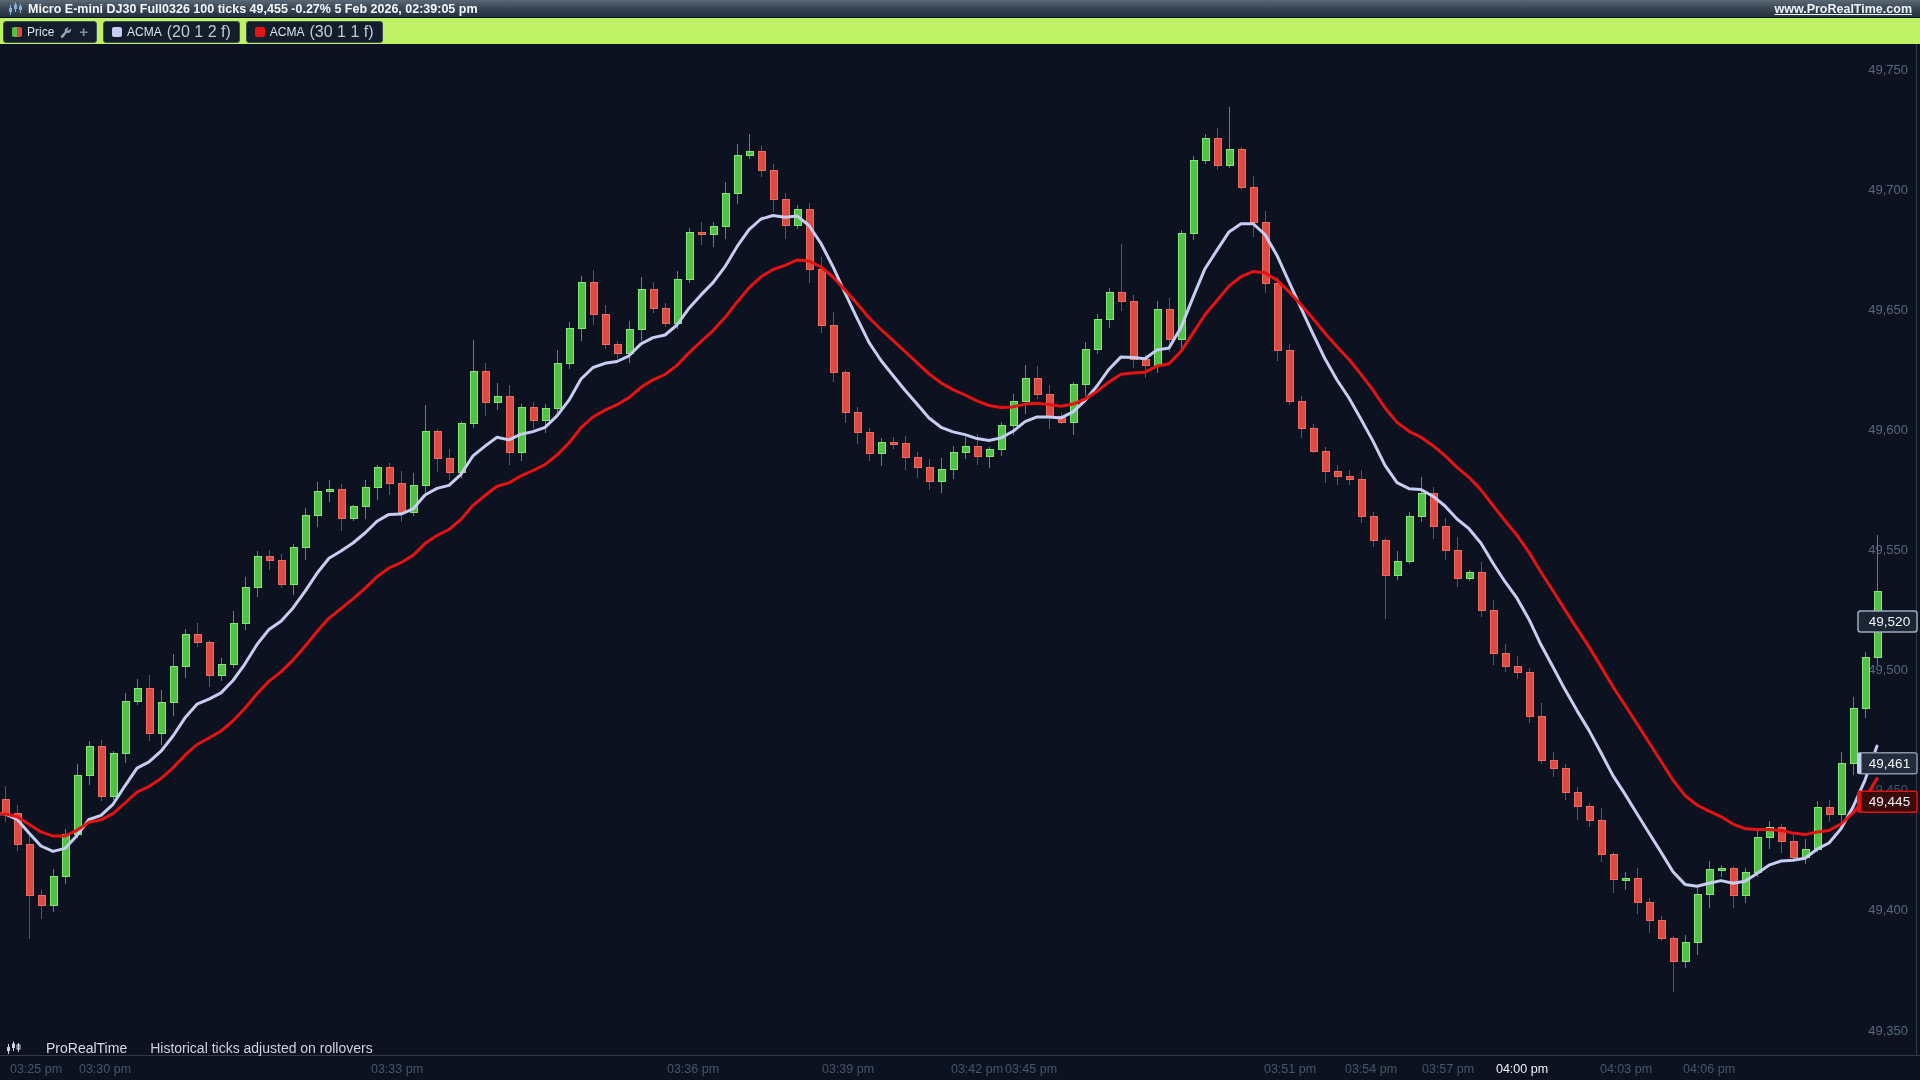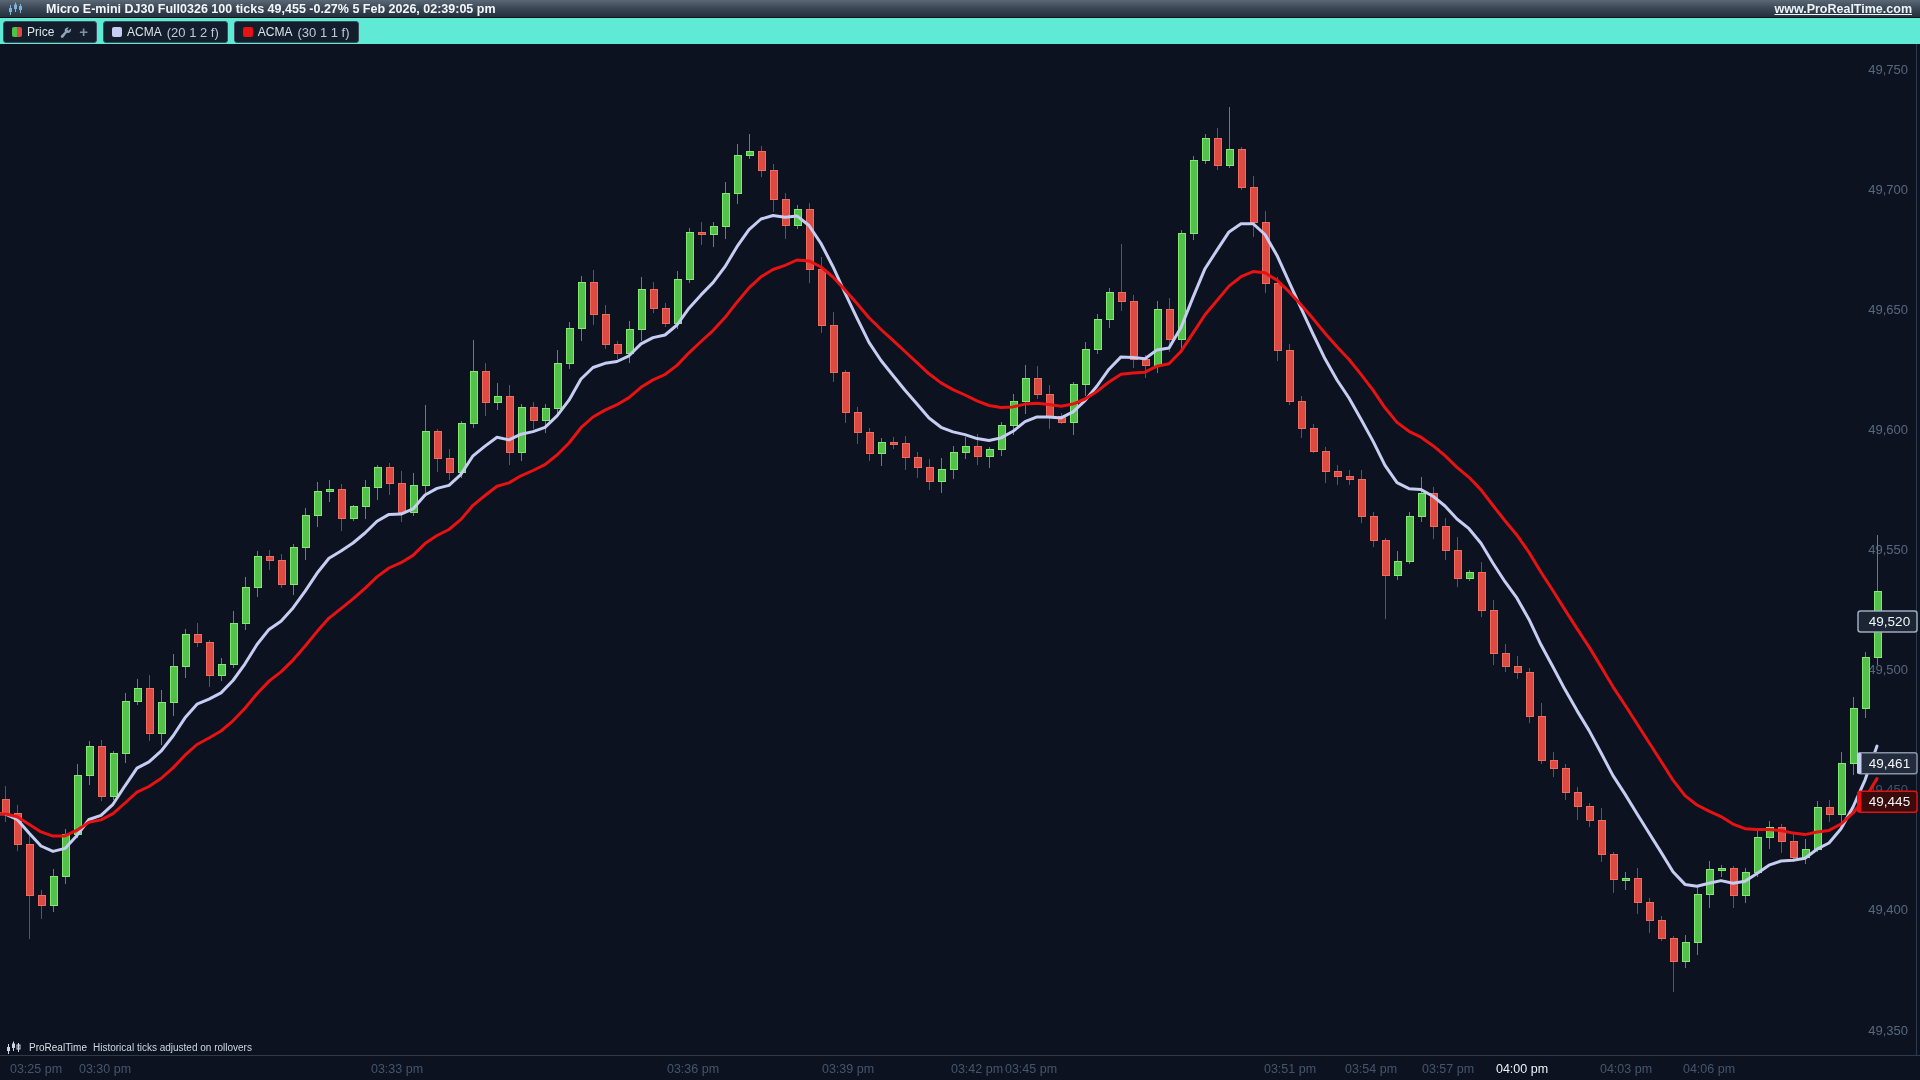--- a/index.html
+++ b/index.html
@@ -1,40 +1,40 @@
 <!DOCTYPE html>
 <html><head>
 <meta charset="utf-8">
 <style>
   html,body{margin:0;padding:0;background:#0c1220;}
   .app{position:relative;width:1920px;height:1080px;overflow:hidden;background:#0c1220;
        font-family:"Liberation Sans",sans-serif;}
   
   .titlebar{position:absolute;left:0;top:0;width:1920px;height:18px;
     background:linear-gradient(180deg,#5a6774 0%,#3d4956 45%,#25303e 100%);
-    display:flex;align-items:center;padding:0 8px;box-sizing:border-box;gap:21px;
+    display:flex;align-items:center;padding:0 8px;box-sizing:border-box;gap:3px;
     border-bottom:1px solid #0a0f18;text-align:right;}
   .titlebar .ttl{color:#f3f7fb;font-size:12.5px;font-weight:bold;white-space:nowrap;}
   .titlebar .url{margin-left:auto;color:#eef3f9;font-size:12.5px;font-weight:bold;text-decoration:underline;}
   
-  .legend{position:absolute;left:0;top:18px;width:1920px;height:26px;background:#5eead4;
+  .legend{position:absolute;left:0;top:18px;width:1920px;height:26px;background:#bef264;
     display:flex;align-items:flex-start;gap:6px;padding:3px 0 0 3px;box-sizing:border-box;}
   .lg-btn{display:flex;align-items:center;gap:5px;height:20px;padding:0 8px;
     background:#141d2b;border:1px solid #3e4c5e;border-radius:3px;
     color:#dbe2ea;font-size:12px;white-space:nowrap;}
-  .lg-btn .params{font-size:13px;color:#bfc9d5;}
+  .lg-btn .params{font-size:16px;color:#bfc9d5;}
   .swatch{width:10px;height:10px;border-radius:2px;flex:0 0 auto;}
   .plusic{color:#7e90a4;font-size:15px;font-weight:bold;line-height:10px;padding-left:2px;}
   .wrench{display:flex;align-items:center;}
   
   svg.chart{position:absolute;left:0;top:0;}
   svg text{font-family:"Liberation Sans",sans-serif;}
   
-  .footer{position:absolute;left:6px;top:1040px;height:15px;display:flex;align-items:center;gap:6px;
-    color:#ccd5df;font-size:10px;white-space:nowrap;}
+  .footer{position:absolute;left:6px;top:1040px;height:15px;display:flex;align-items:center;gap:23px;
+    color:#ccd5df;font-size:14px;white-space:nowrap;}
   .footer .brand{color:#d6dee7;}
 </style>
 </head>
 <body>
 
 <div class="app">
 
   <svg class="chart" id="chart-svg" width="1920" height="1080" viewBox="0 0 1920 1080">
       <g>
         <line x1="1916.5" y1="44" x2="1916.5" y2="1055.5" stroke="#2c3a4c" stroke-width="1"></line>

